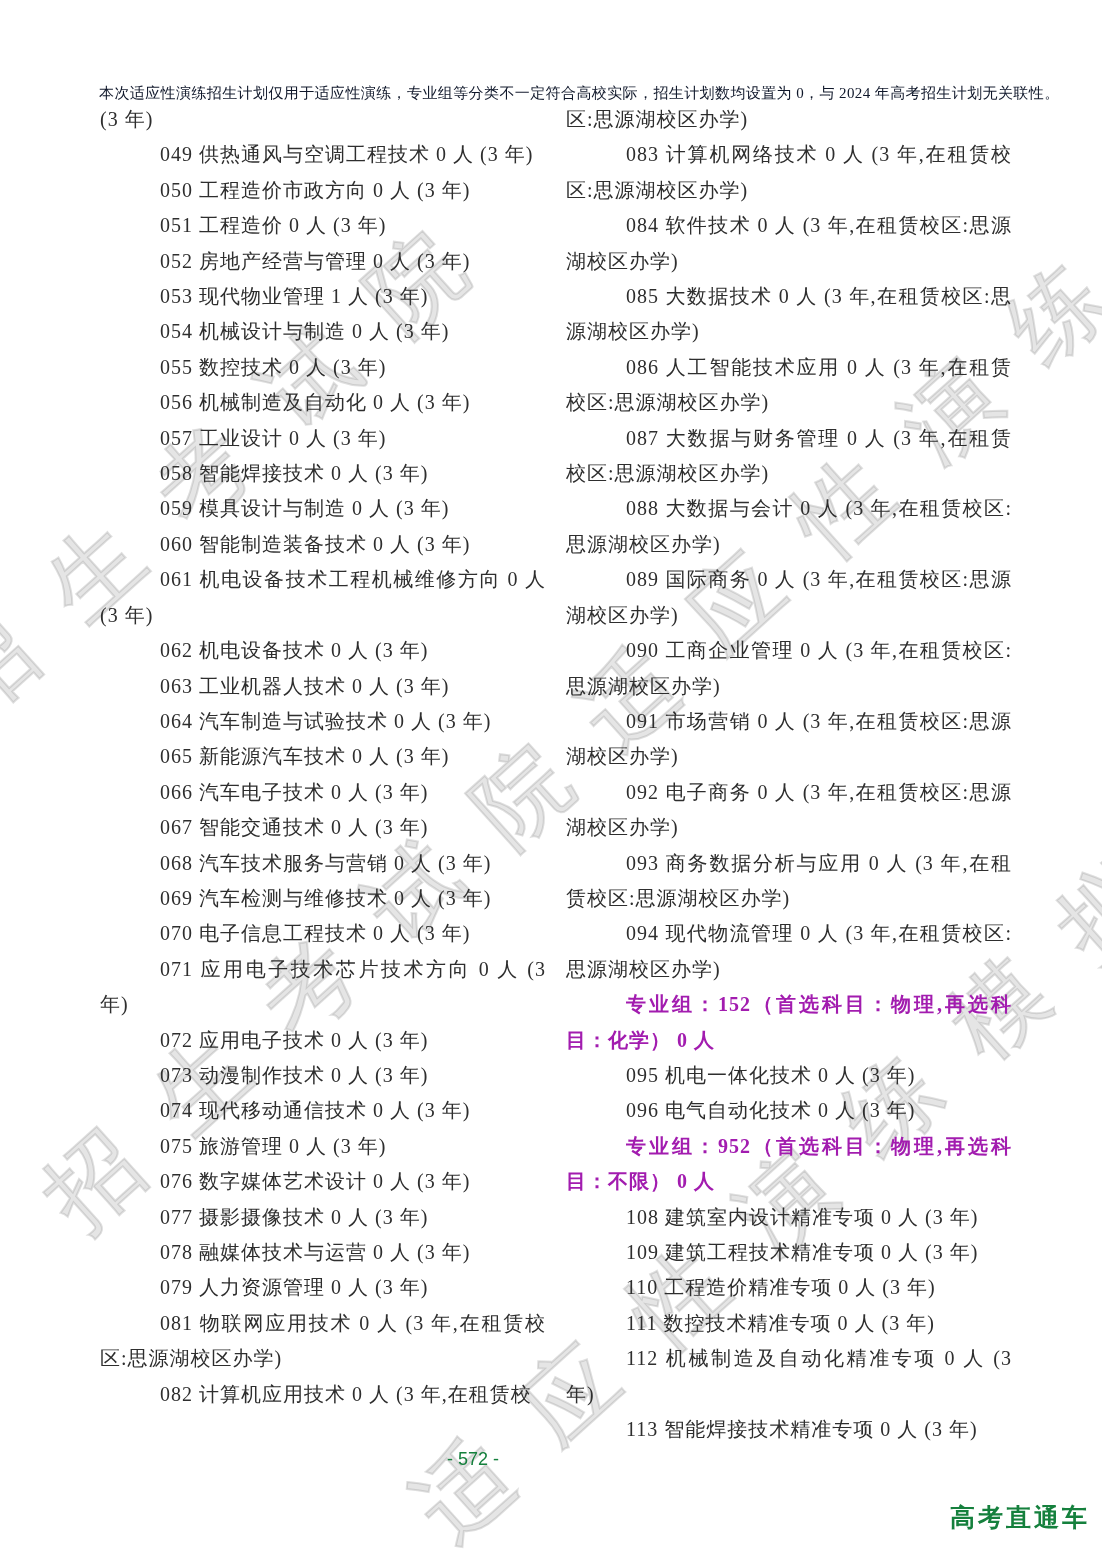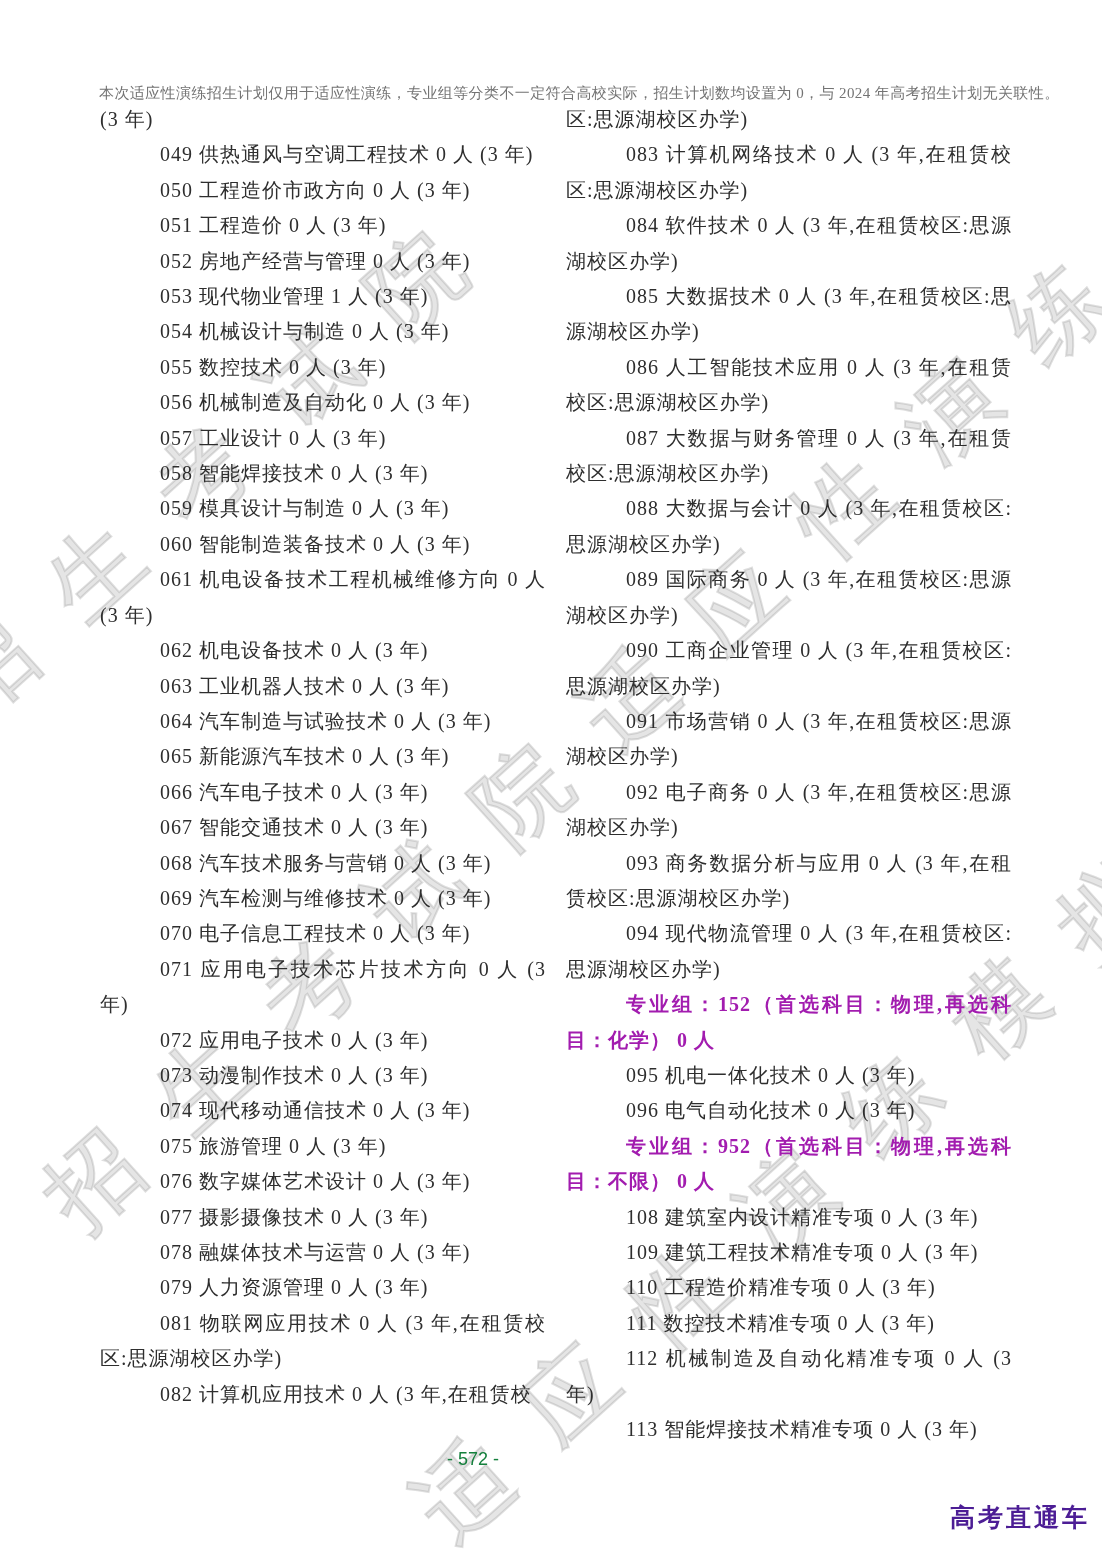--- a/index.html
+++ b/index.html
@@ -18,21 +18,21 @@
   }
   
   .notice {
     position: absolute;
     top: 84px;
     left: 99px;
     width: 910px;
     font-size: 15px;
     line-height: 18px;
     letter-spacing: 0.4px;
-    color: #737373;
+    color: #0f172a;
     white-space: nowrap;
   }
   
   .wm-diag {
     position: absolute;
     transform: rotate(-42deg);
     transform-origin: 0 50%;
     font-size: 92px;
     letter-spacing: 52px;
     white-space: nowrap;
@@ -91,21 +91,21 @@
     z-index: 3;
   }
   .brand {
     position: absolute;
     top: 1501px;
     right: 12px;
     font-family: "Liberation Sans", "DejaVu Sans", sans-serif;
     font-size: 25px;
     font-weight: 700;
     letter-spacing: 3px;
-    color: #4c1d95;
+    color: #15803d;
     text-shadow: 1px 1px 0 #ffffff;
     z-index: 3;
   }
 </style>
 </head>
 <body>
 
 <div class="page">
 
   <div class="notice">本次适应性演练招生计划仅用于适应性演练，专业组等分类不一定符合高校实际，招生计划数均设置为 0，与 2024 年高考招生计划无关联性。</div>

